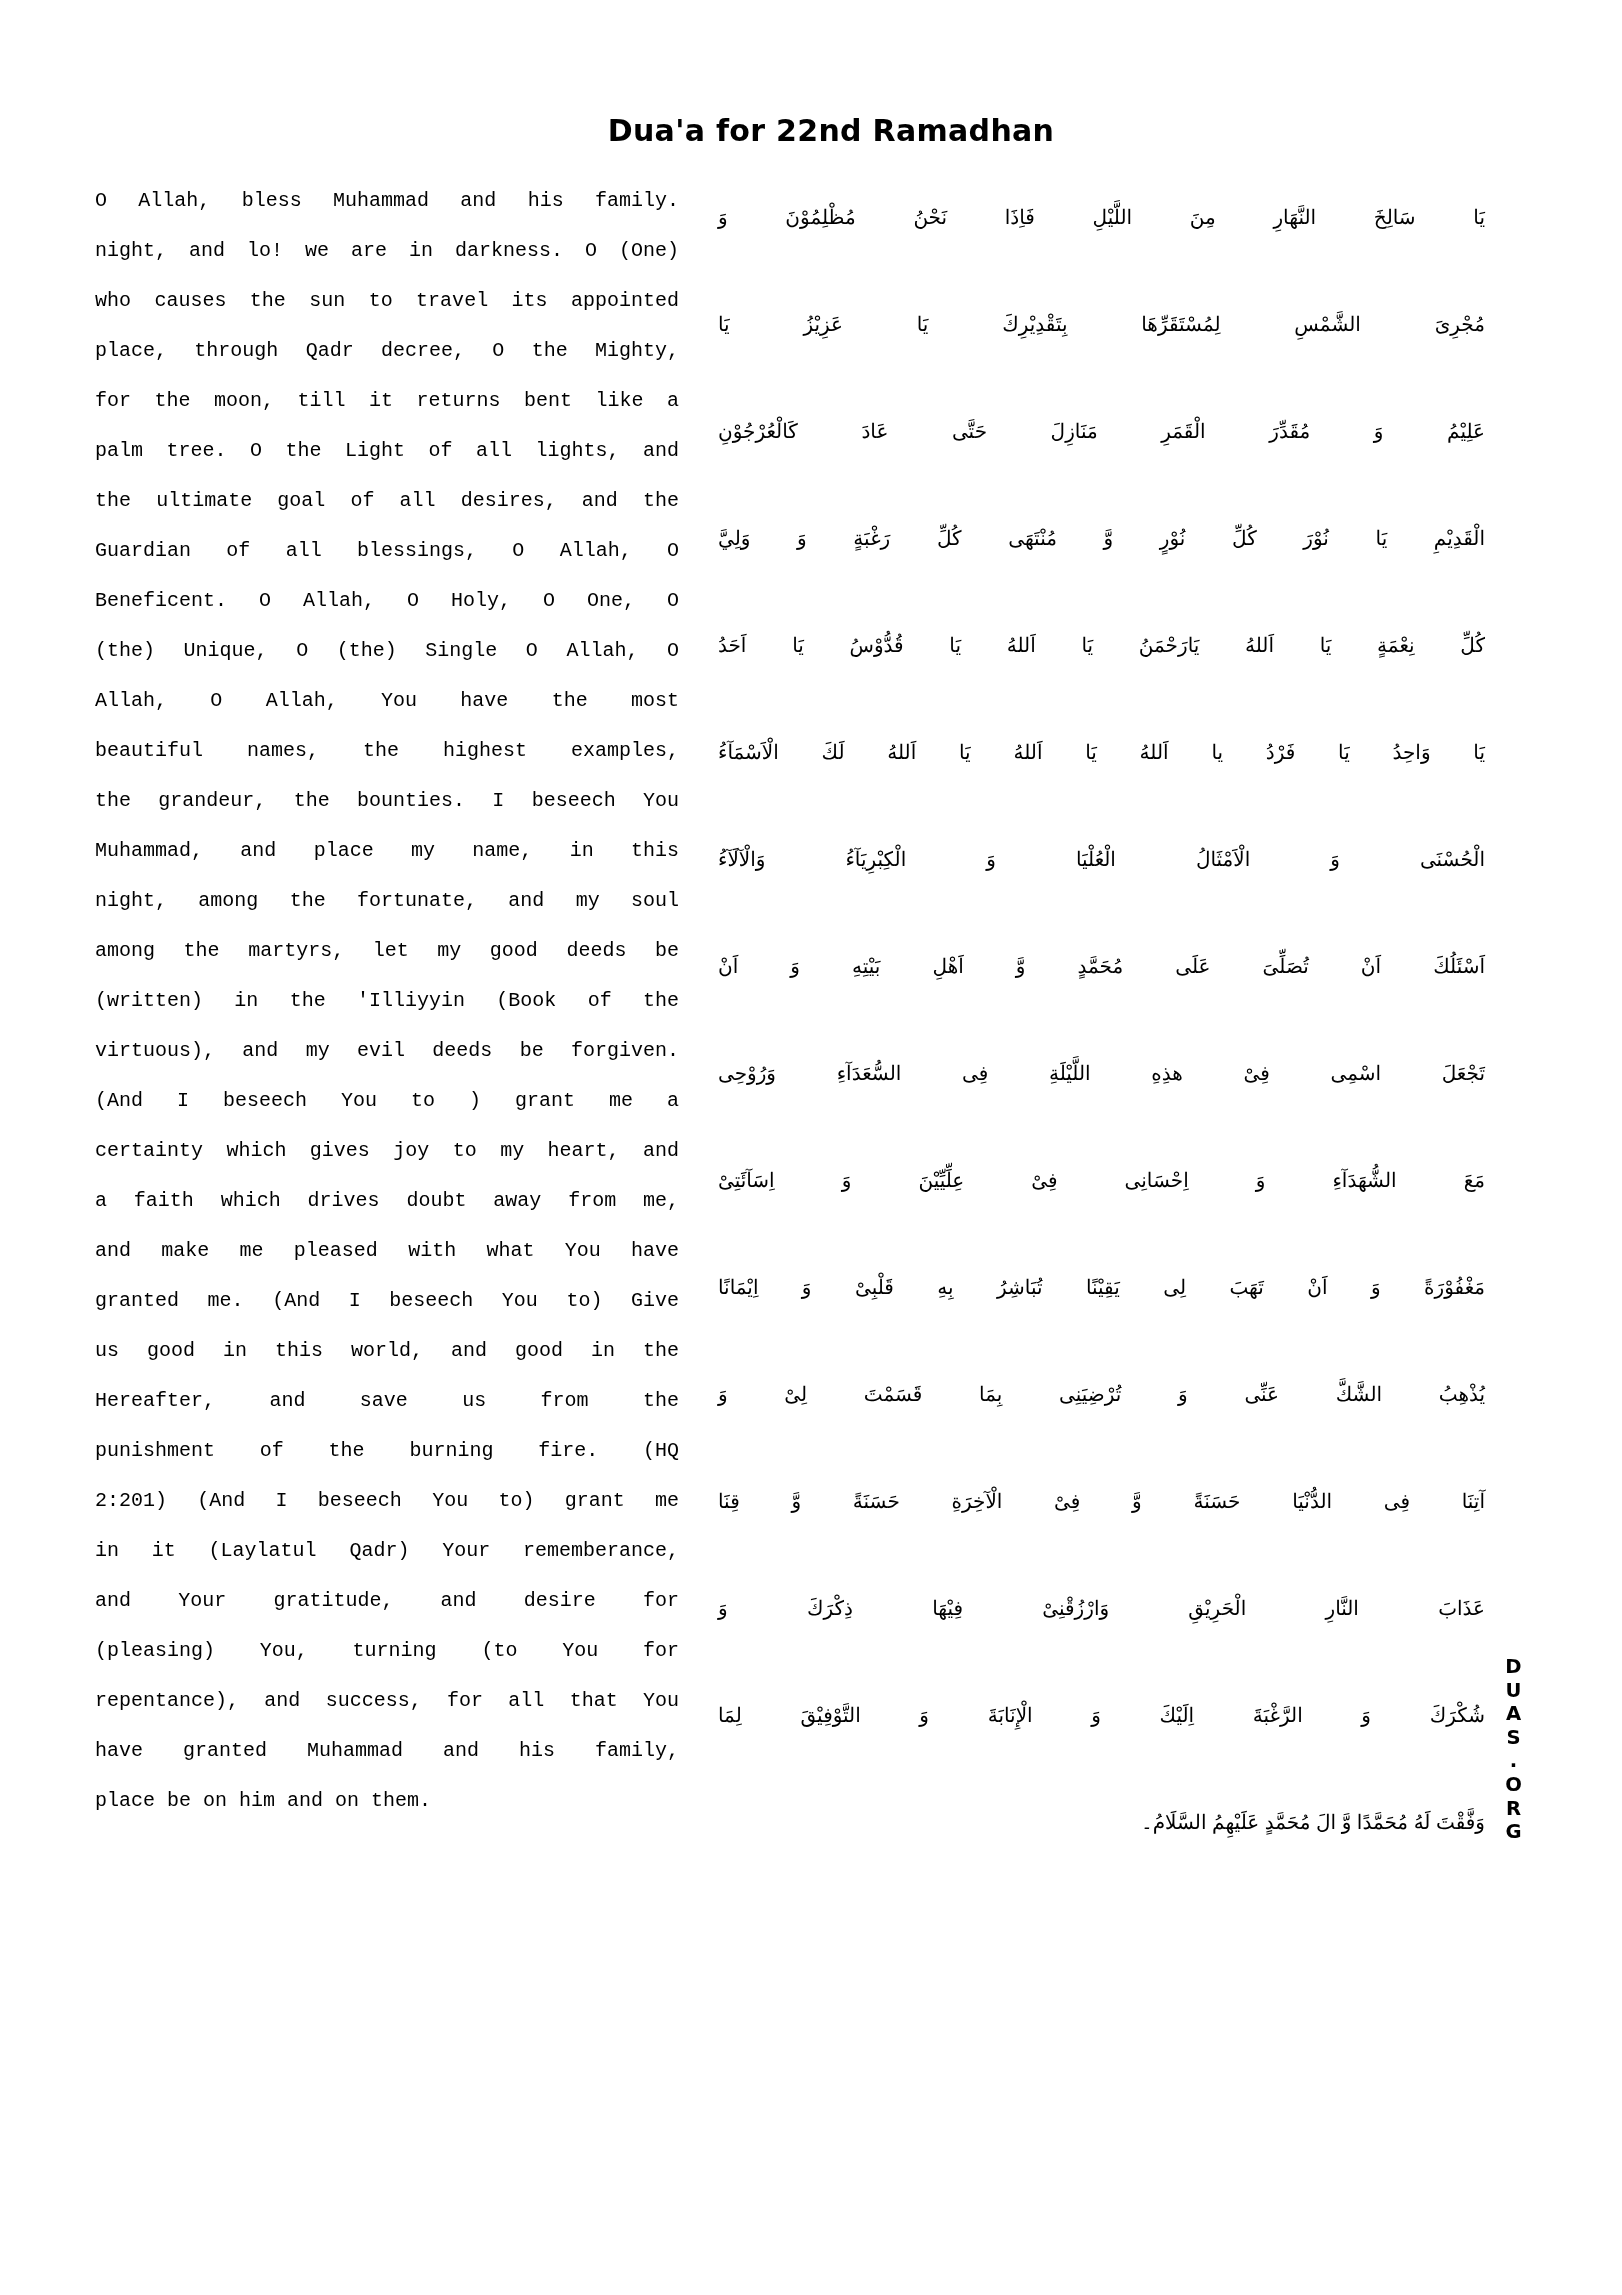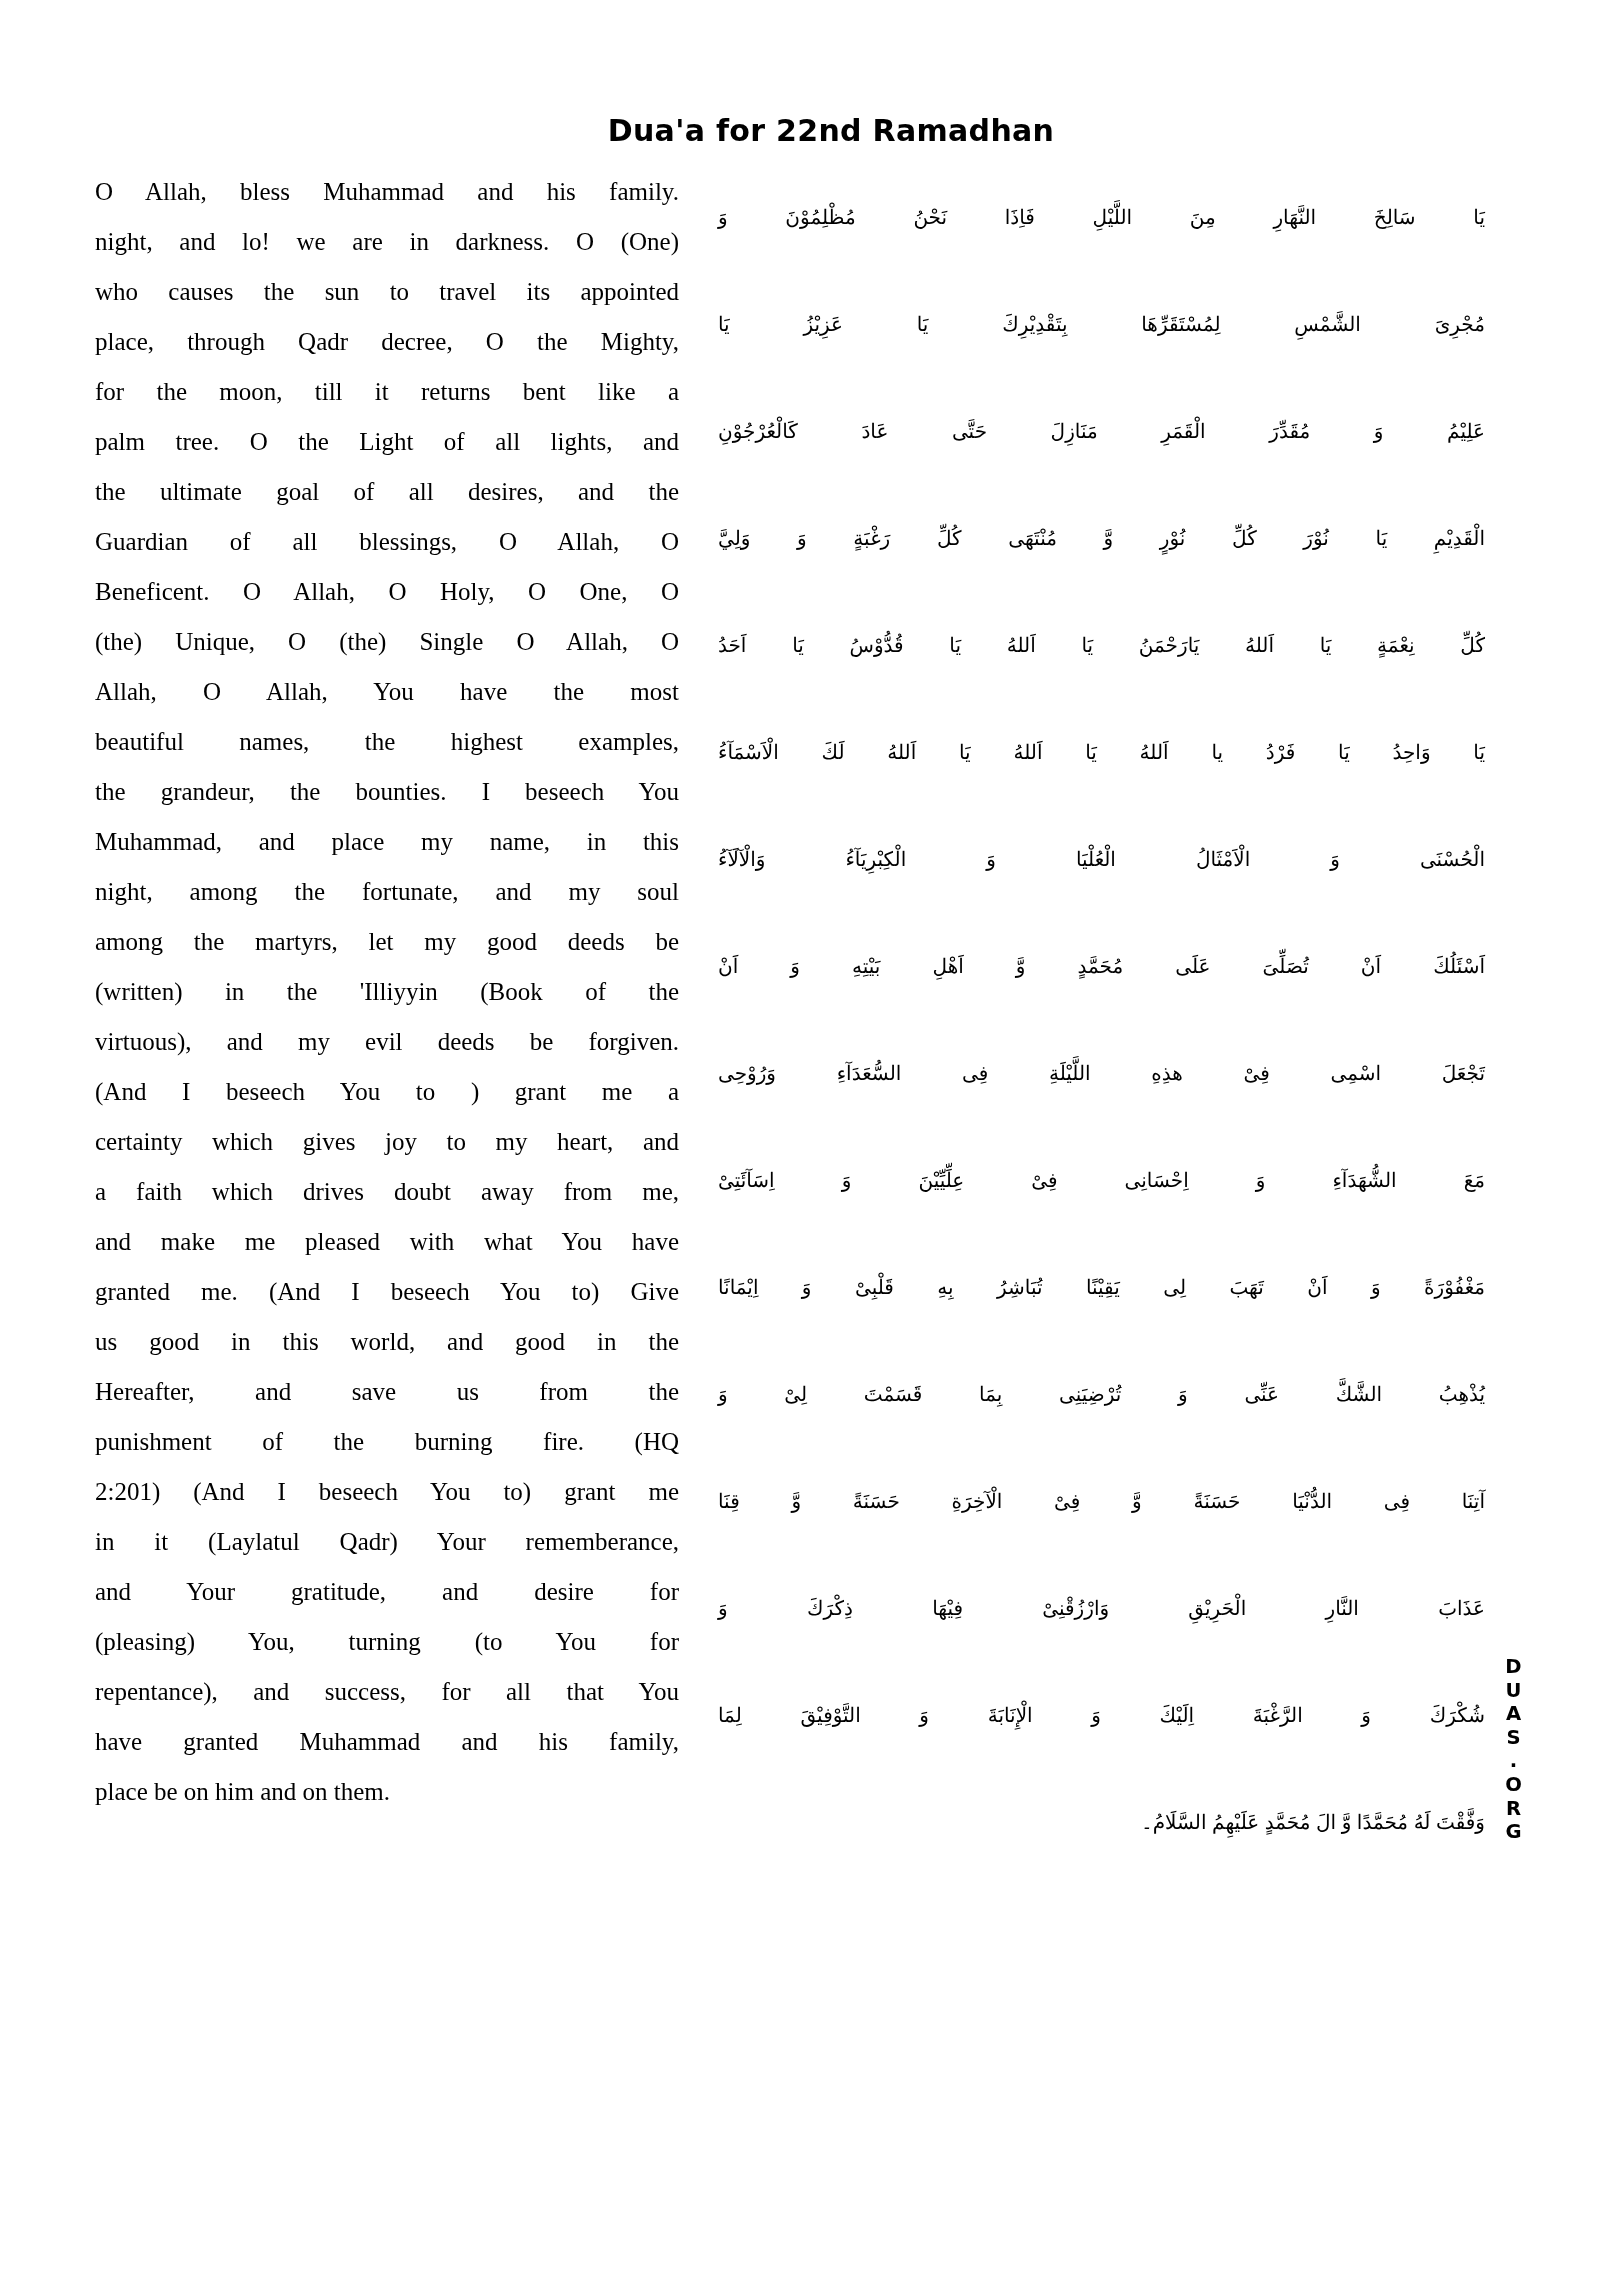--- a/index.html
+++ b/index.html
@@ -23,24 +23,24 @@
     margin: 16px;
     text-align: center;
     font-family: "DejaVu Sans", sans-serif;
     font-weight: bold;
     font-size: 30px;
     letter-spacing: 0.3px;
   }
   .english {
     position: absolute;
     left: 95px;
-    top: 167px;
+    top: 176px;
     width: 584px;
-    font-size: 25px;
-    font-family: Liberation Serif, serif;
+    font-size: 20px;
+    font-family: Liberation Mono, monospace;
   }
   .en-line {
     height: 50px;
     line-height: 50px;
     text-align: justify;
     text-align-last: justify;
     white-space: normal;
   }
   .en-line.last {
     text-align-last: left;

